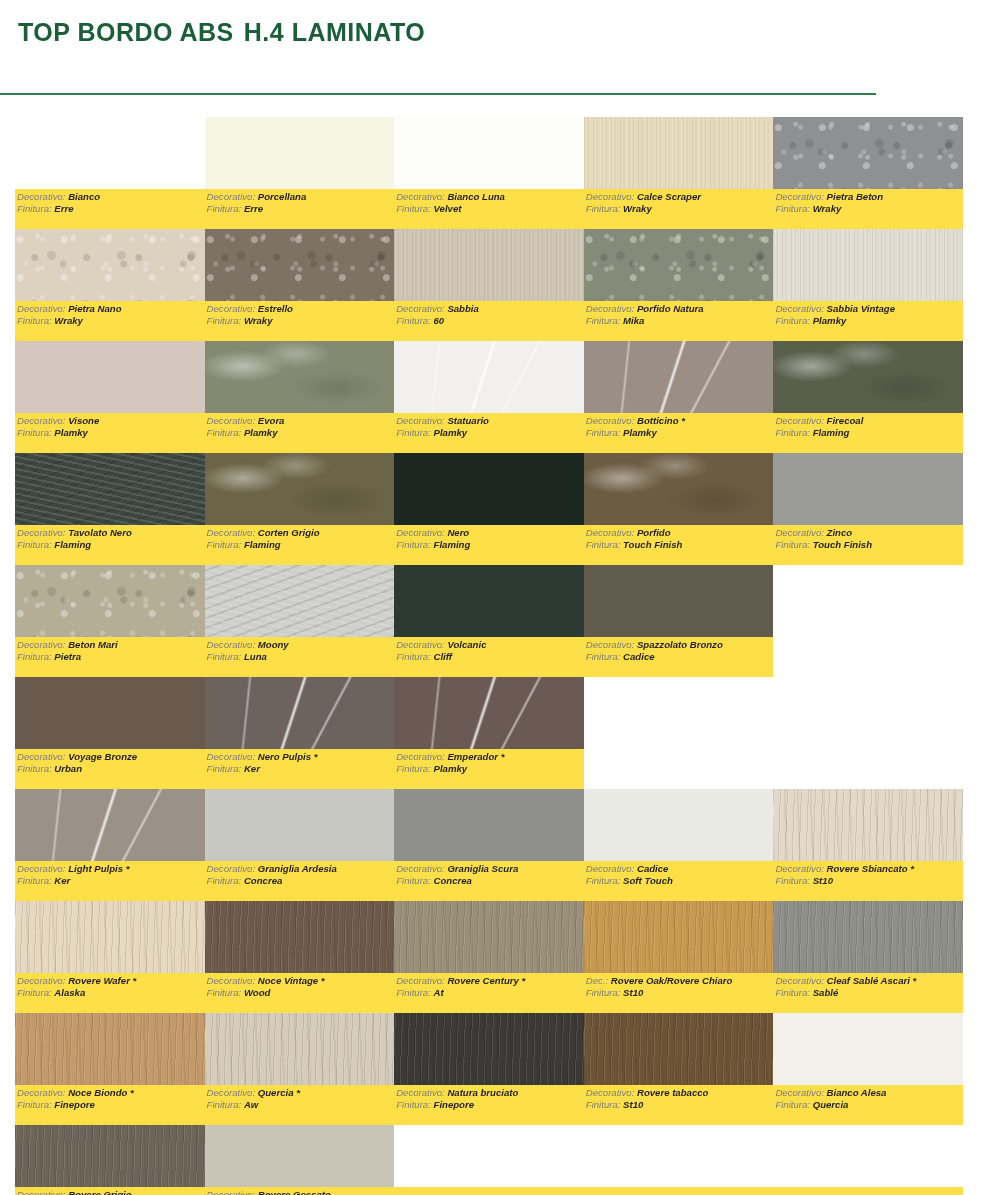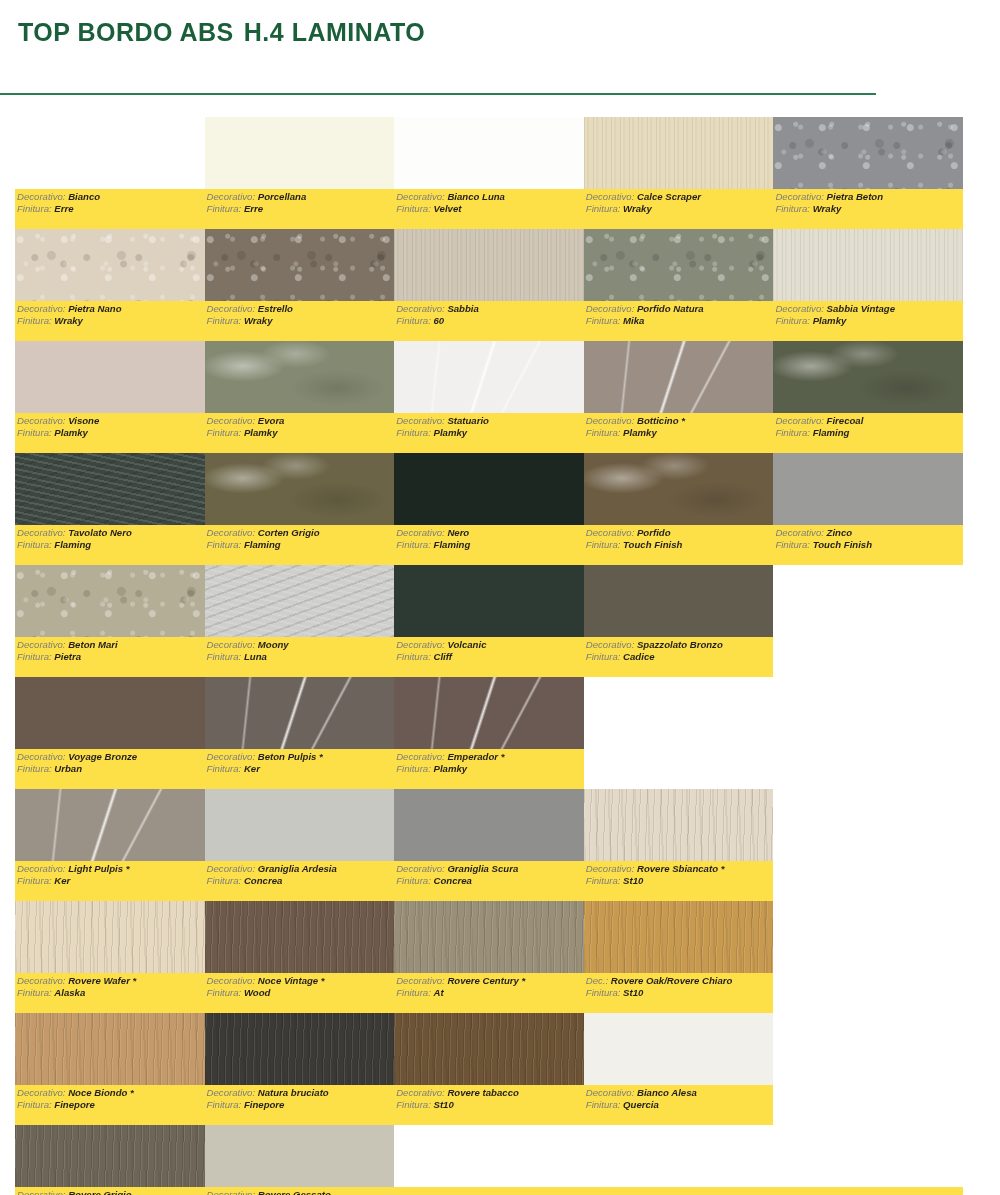--- a/index.html
+++ b/index.html
@@ -333,21 +333,21 @@
           <div class="caption">
             <div class="cap-line">Decorativo: <b>Voyage Bronze</b></div>
             <div class="cap-line">Finitura: <b>Urban</b></div>
           </div>
         </div>
         <div class="cell">
           <div class="swatch" style="background: rgb(108, 100, 92);">
             <div class="tex veins"></div>
           </div>
           <div class="caption">
-            <div class="cap-line">Decorativo: <b>Beton Pulpis *</b></div>
+            <div class="cap-line">Decorativo: <b>Nero Pulpis *</b></div>
             <div class="cap-line">Finitura: <b>Ker</b></div>
           </div>
         </div>
         <div class="cell">
           <div class="swatch" style="background: rgb(107, 90, 83);">
             <div class="tex veins"></div>
           </div>
           <div class="caption">
             <div class="cap-line">Decorativo: <b>Emperador *</b></div>
             <div class="cap-line">Finitura: <b>Plamky</b></div>
@@ -372,20 +372,27 @@
           </div>
         </div>
         <div class="cell">
           <div class="swatch" style="background: rgb(143, 144, 142);"></div>
           <div class="caption">
             <div class="cap-line">Decorativo: <b>Graniglia Scura</b></div>
             <div class="cap-line">Finitura: <b>Concrea</b></div>
           </div>
         </div>
         <div class="cell">
+          <div class="swatch" style="background: rgb(233, 234, 228);"></div>
+          <div class="caption">
+            <div class="cap-line">Decorativo: <b>Cadice</b></div>
+            <div class="cap-line">Finitura: <b>Soft Touch</b></div>
+          </div>
+        </div>
+        <div class="cell">
           <div class="swatch" style="background: rgb(227, 217, 200);">
             <div class="tex wood"></div>
           </div>
           <div class="caption">
             <div class="cap-line">Decorativo: <b>Rovere Sbiancato *</b></div>
             <div class="cap-line">Finitura: <b>St10</b></div>
           </div>
         </div>
       </div>
       <div class="row">
@@ -418,32 +425,50 @@
         </div>
         <div class="cell">
           <div class="swatch" style="background: rgb(199, 154, 80);">
             <div class="tex wood"></div>
           </div>
           <div class="caption">
             <div class="cap-line">Dec.: <b>Rovere Oak/Rovere Chiaro</b></div>
             <div class="cap-line">Finitura: <b>St10</b></div>
           </div>
         </div>
+        <div class="cell">
+          <div class="swatch" style="background: rgb(141, 143, 136);">
+            <div class="tex wood"></div>
+          </div>
+          <div class="caption">
+            <div class="cap-line">Decorativo: <b>Cleaf Sablé Ascari *</b></div>
+            <div class="cap-line">Finitura: <b>Sablé</b></div>
+          </div>
+        </div>
       </div>
       <div class="row">
         <div class="cell">
           <div class="swatch" style="background: rgb(196, 154, 106);">
             <div class="tex wood"></div>
           </div>
           <div class="caption">
             <div class="cap-line">Decorativo: <b>Noce Biondo *</b></div>
             <div class="cap-line">Finitura: <b>Finepore</b></div>
           </div>
         </div>
         <div class="cell">
+          <div class="swatch" style="background: rgb(213, 204, 188);">
+            <div class="tex wood"></div>
+          </div>
+          <div class="caption">
+            <div class="cap-line">Decorativo: <b>Quercia *</b></div>
+            <div class="cap-line">Finitura: <b>Aw</b></div>
+          </div>
+        </div>
+        <div class="cell">
           <div class="swatch" style="background: rgb(59, 58, 54);">
             <div class="tex wood"></div>
           </div>
           <div class="caption">
             <div class="cap-line">Decorativo: <b>Natura bruciato</b></div>
             <div class="cap-line">Finitura: <b>Finepore</b></div>
           </div>
         </div>
         <div class="cell">
           <div class="swatch" style="background: rgb(109, 84, 54);">

